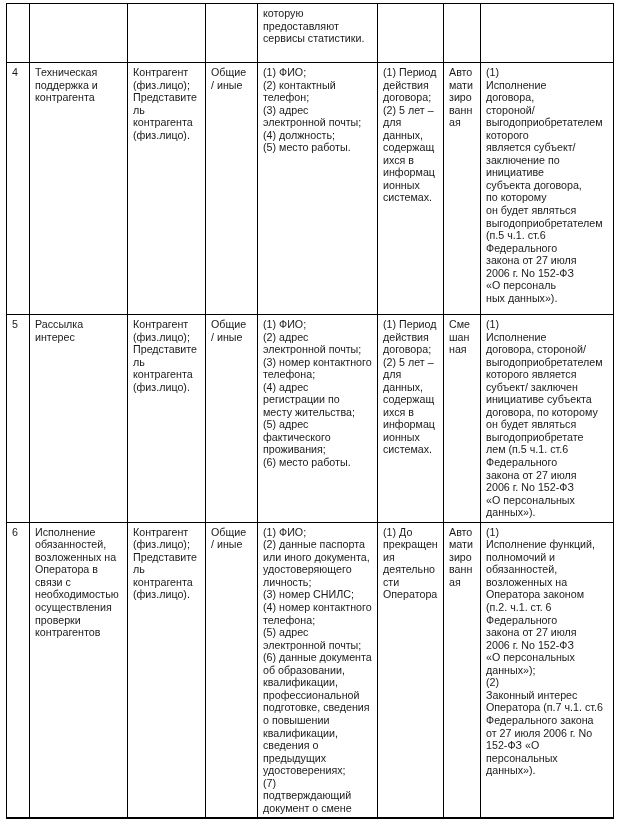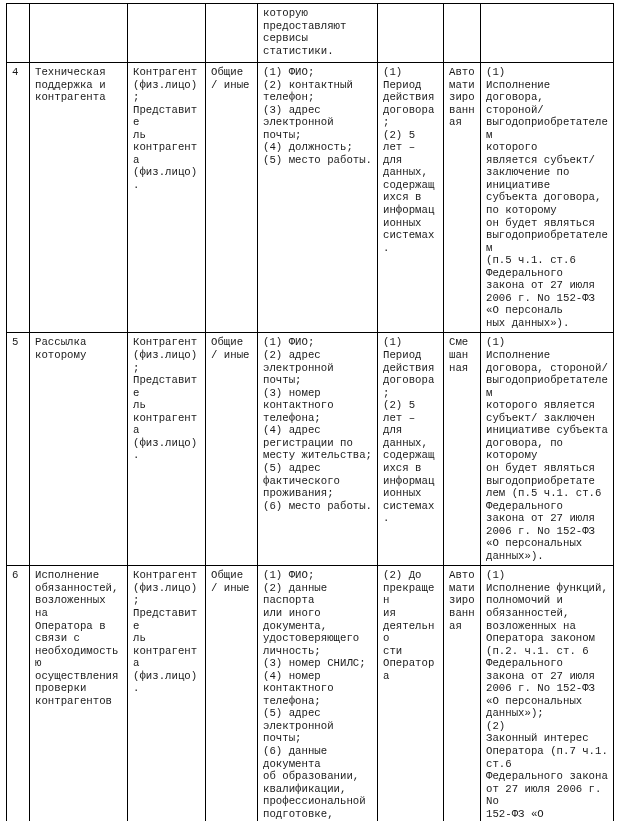--- a/index.html
+++ b/index.html
@@ -27,21 +27,20 @@
   }
   table.doc-table td {
     border: 1px solid #000;
     vertical-align: top;
     padding: 3px 3px 3px 5px;
     font-size: 10.7px;
     line-height: 12.55px;
     white-space: pre-line;
     overflow-wrap: break-word;
     overflow: hidden;
-    font-family: Liberation Mono, monospace;
   }
   col.c-no       { width: 23px; }
   col.c-purpose  { width: 98px; }
   col.c-subjects { width: 78px; }
   col.c-category { width: 52px; }
   col.c-data     { width: 120px; }
   col.c-retain   { width: 66px; }
   col.c-type     { width: 37px; }
   col.c-legal    { width: 133px; }
   tr.r-cont { height: 59px; }
@@ -128,21 +127,21 @@
 (п.5 ч.1. ст.6
 Федерального
 закона от 27 июля
 2006 г. No 152-ФЗ
 «О персональ
 ных данных»).</td>
     </tr>
     <tr class="r-5">
       <td>5</td>
       <td>Рассылка
-которому</td>
+интерес</td>
       <td>Контрагент
 (физ.лицо);
 Представите
 ль
 контрагента
 (физ.лицо).</td>
       <td>Общие
 / иные</td>
       <td>(1) ФИО;
 (2) адрес
@@ -222,21 +221,21 @@
 профессиональной
 подготовке, сведения
 о повышении
 квалификации,
 сведения о
 предыдущих
 удостоверениях;
 (7)
 подтверждающий
 документ о смене</td>
-      <td>(2) До
+      <td>(1) До
 прекращен
 ия
 деятельно
 сти
 Оператора</td>
       <td>Авто
 мати
 зиро
 ванн
 ая</td>

